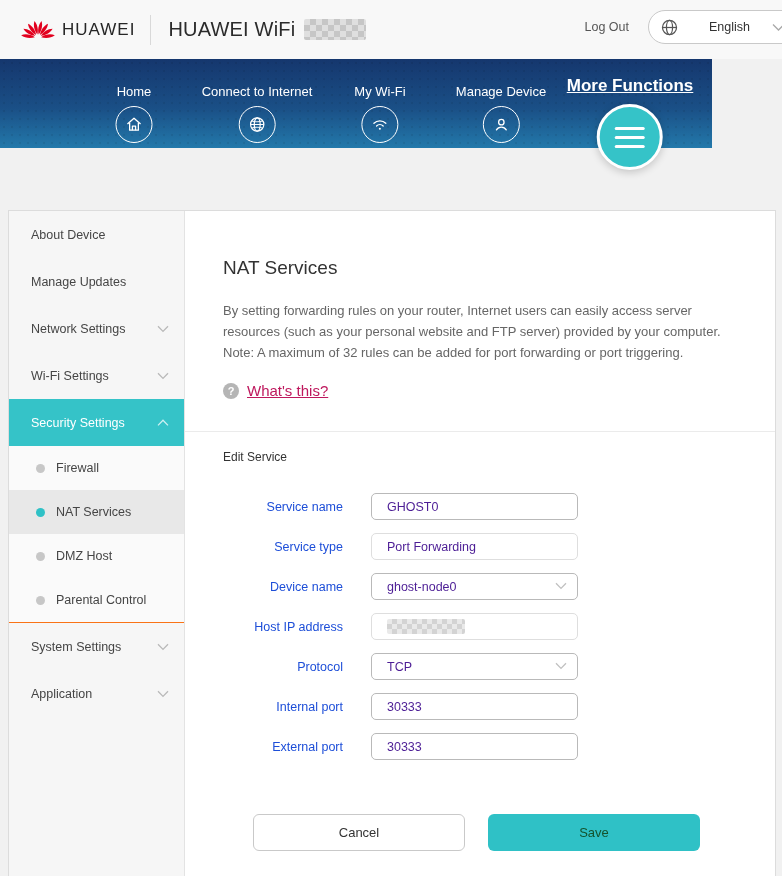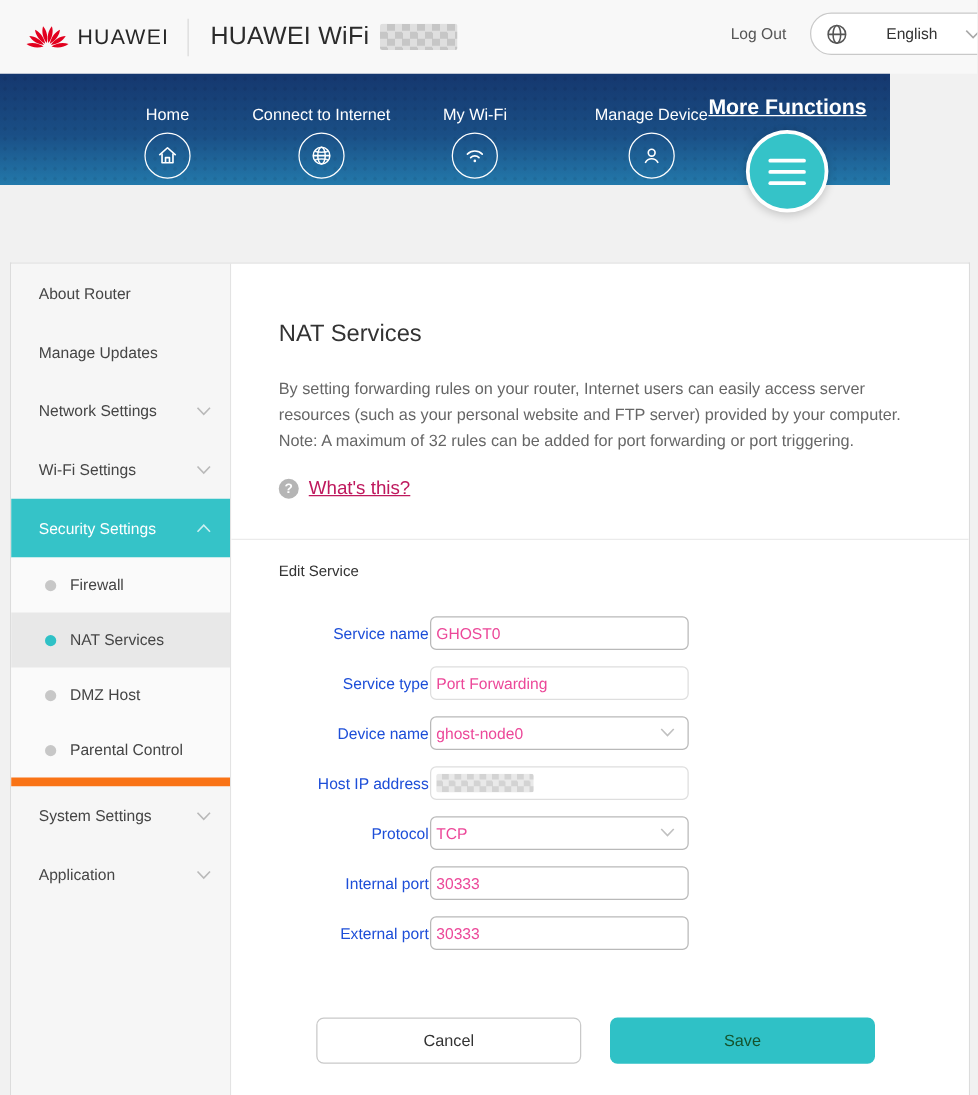--- a/index.html
+++ b/index.html
@@ -31,38 +31,38 @@
   .nav-item-more { position:absolute; transform:translateX(-50%); text-align:center; color:#fff; cursor:pointer; z-index:5; }
   .more-label { font-size:17px; font-weight:bold; white-space:nowrap;text-decoration:underline; }
   .more-circle { width:66px; height:66px; background:#35c3c8; border:3px solid #fff; border-radius:50%; margin:8px auto 0; display:flex; flex-direction:column; align-items:center; justify-content:center; gap:6px; box-shadow:0 2px 8px rgba(0,0,0,0.2); }
   .more-circle span { display:block; width:30px; height:3px; background:#fff; border-radius:2px; }
 
   
   .content-wrap { position:absolute; left:8px; top:210px; width:768px; height:667px; background:#fff; border:1px solid #dcdcdc; border-bottom:none; display:flex; }
   .sidebar { width:176px; background:#f6f6f6; border-right:1px solid #e3e3e3; flex-shrink:0; }
   .side-item { height:47px; display:flex; align-items:center; justify-content:space-between; padding:0 15px 0 22px; font-size:12.5px; color:#454545; cursor:pointer; }
   .side-item.active { background:#35c3c8; color:#fff; }
-  .submenu { border-bottom:7px solid #f97316; background:#fafafa; }
+  .submenu { border-bottom:1px solid #f97316; background:#fafafa; }
   .sub-item { height:44px; display:flex; align-items:center; padding-left:27px; font-size:12.5px; color:#454545; cursor:pointer; }
   .sub-item.active { background:#e8e8e8; }
   .bullet { width:9px; height:9px; border-radius:50%; background:#c7c7c7; margin-right:11px; flex-shrink:0; }
   .sub-item.active .bullet { background:#2fc1c6; }
 
   .panel { flex:1; background:#fff; position:relative; overflow:hidden; }
   .panel h1 { margin:46px 0 0 38px; font-size:19px; font-weight:400; color:#333; }
   .desc { margin:21px 40px 0 38px; width:512px; font-size:13px; color:#666; line-height:21px; }
   .help-row { display:flex; align-items:center; margin:19px 0 0 38px; }
   .q-icon { width:16px; height:16px; border-radius:50%; background:#b5b5b5; color:#fff; font-size:11px; font-weight:bold; display:flex; align-items:center; justify-content:center; margin-right:8px; }
   .help-link { font-size:15px; color:#be185d; text-decoration:underline; cursor:pointer; }
   .divider { margin-top:32px; border-top:1px solid #ebebeb; }
   .panel h2 { margin:18px 0 0 38px; font-size:12px; font-weight:400; color:#333; }
   .form { margin-top:29px; }
   .form-row { display:flex; align-items:center; height:27px; margin-bottom:13px; }
   .form-label { width:158px; text-align:right; font-size:12.5px; color:#1d4ed8; flex-shrink:0; }
-  .field { margin-left:1px; width:207px; height:27px; border:1px solid #b9b9b9; border-radius:5px; background:#fff; font-size:12.5px; color:#ec4899; padding-left:4px; display:flex; align-items:center; position:relative; }
+  .field { margin-left:28px; width:207px; height:27px; border:1px solid #b9b9b9; border-radius:5px; background:#fff; font-size:12.5px; color:#4c1d95; padding-left:15px; display:flex; align-items:center; position:relative; }
   input.field { font-family:"Liberation Sans", sans-serif; outline:none; }
   .field.readonly { border-color:#dedede; }
   .field .chev { position:absolute; right:10px; top:8px; }
   .redacted-ip { width:78px; height:15px; background-size:10px 10px; background-image:repeating-conic-gradient(#d3d3d3 0% 25%, #e9e9e9 0% 50%); }
   .button-row { display:flex; margin:54px 0 0 68px; gap:23px; }
   .btn { width:212px; height:37px; border-radius:6px; font-size:13px; display:flex; align-items:center; justify-content:center; cursor:pointer; font-family:"Liberation Sans", sans-serif; }
   .btn-cancel { background:#fff; border:1px solid #c9c9c9; color:#333; }
   .btn-save { background:#2fc1c6; border:none; color:#14532d; }
   svg { display:block; }
 </style>
@@ -138,21 +138,21 @@
       <div class="nav-label">My Wi-Fi</div>
       <div class="nav-circle">
         <svg width="21" height="21" viewBox="0 0 24 24" fill="none" stroke="#fff" stroke-width="1.5" stroke-linecap="round">
           <path d="M5.2 10.6 A9.6 9.6 0 0 1 18.8 10.6"></path>
           <path d="M8.2 13.8 A5.4 5.4 0 0 1 15.8 13.8"></path>
           <circle cx="12" cy="16.8" r="1.2" fill="#fff" stroke="none"></circle>
         </svg>
       </div>
     </div>
 
-    <div class="nav-item" style="left:521px; top:25px;">
+    <div class="nav-item" style="left:501px; top:25px;">
       <div class="nav-label">Manage Device</div>
       <div class="nav-circle">
         <svg width="21" height="21" viewBox="0 0 24 24" fill="none" stroke="#fff" stroke-width="1.5" stroke-linecap="round">
           <circle cx="12" cy="9.3" r="3.1"></circle>
           <path d="M6.4 18.2 A6.4 6.4 0 0 1 17.6 18.2"></path>
         </svg>
       </div>
     </div>
 
     <div class="nav-item-more" style="left:630px; top:17px;">
@@ -162,21 +162,21 @@
           <span></span>
           <span></span>
       </div>
     </div>
   </div>
 
   <div class="content-wrap">
 
     <div class="sidebar">
       <div class="side-item">
-        <span>About Router</span>
+        <span>About Device</span>
       </div>
       <div class="side-item">
         <span>Manage Updates</span>
       </div>
       <div class="side-item">
         <span>Network Settings</span>
         <svg width="12" height="8" viewBox="0 0 12 8" fill="none" stroke="#b9b9b9" stroke-width="1.3">
             <polyline points="1,1.2 6,6.4 11,1.2"></polyline>
           </svg>
       </div>

